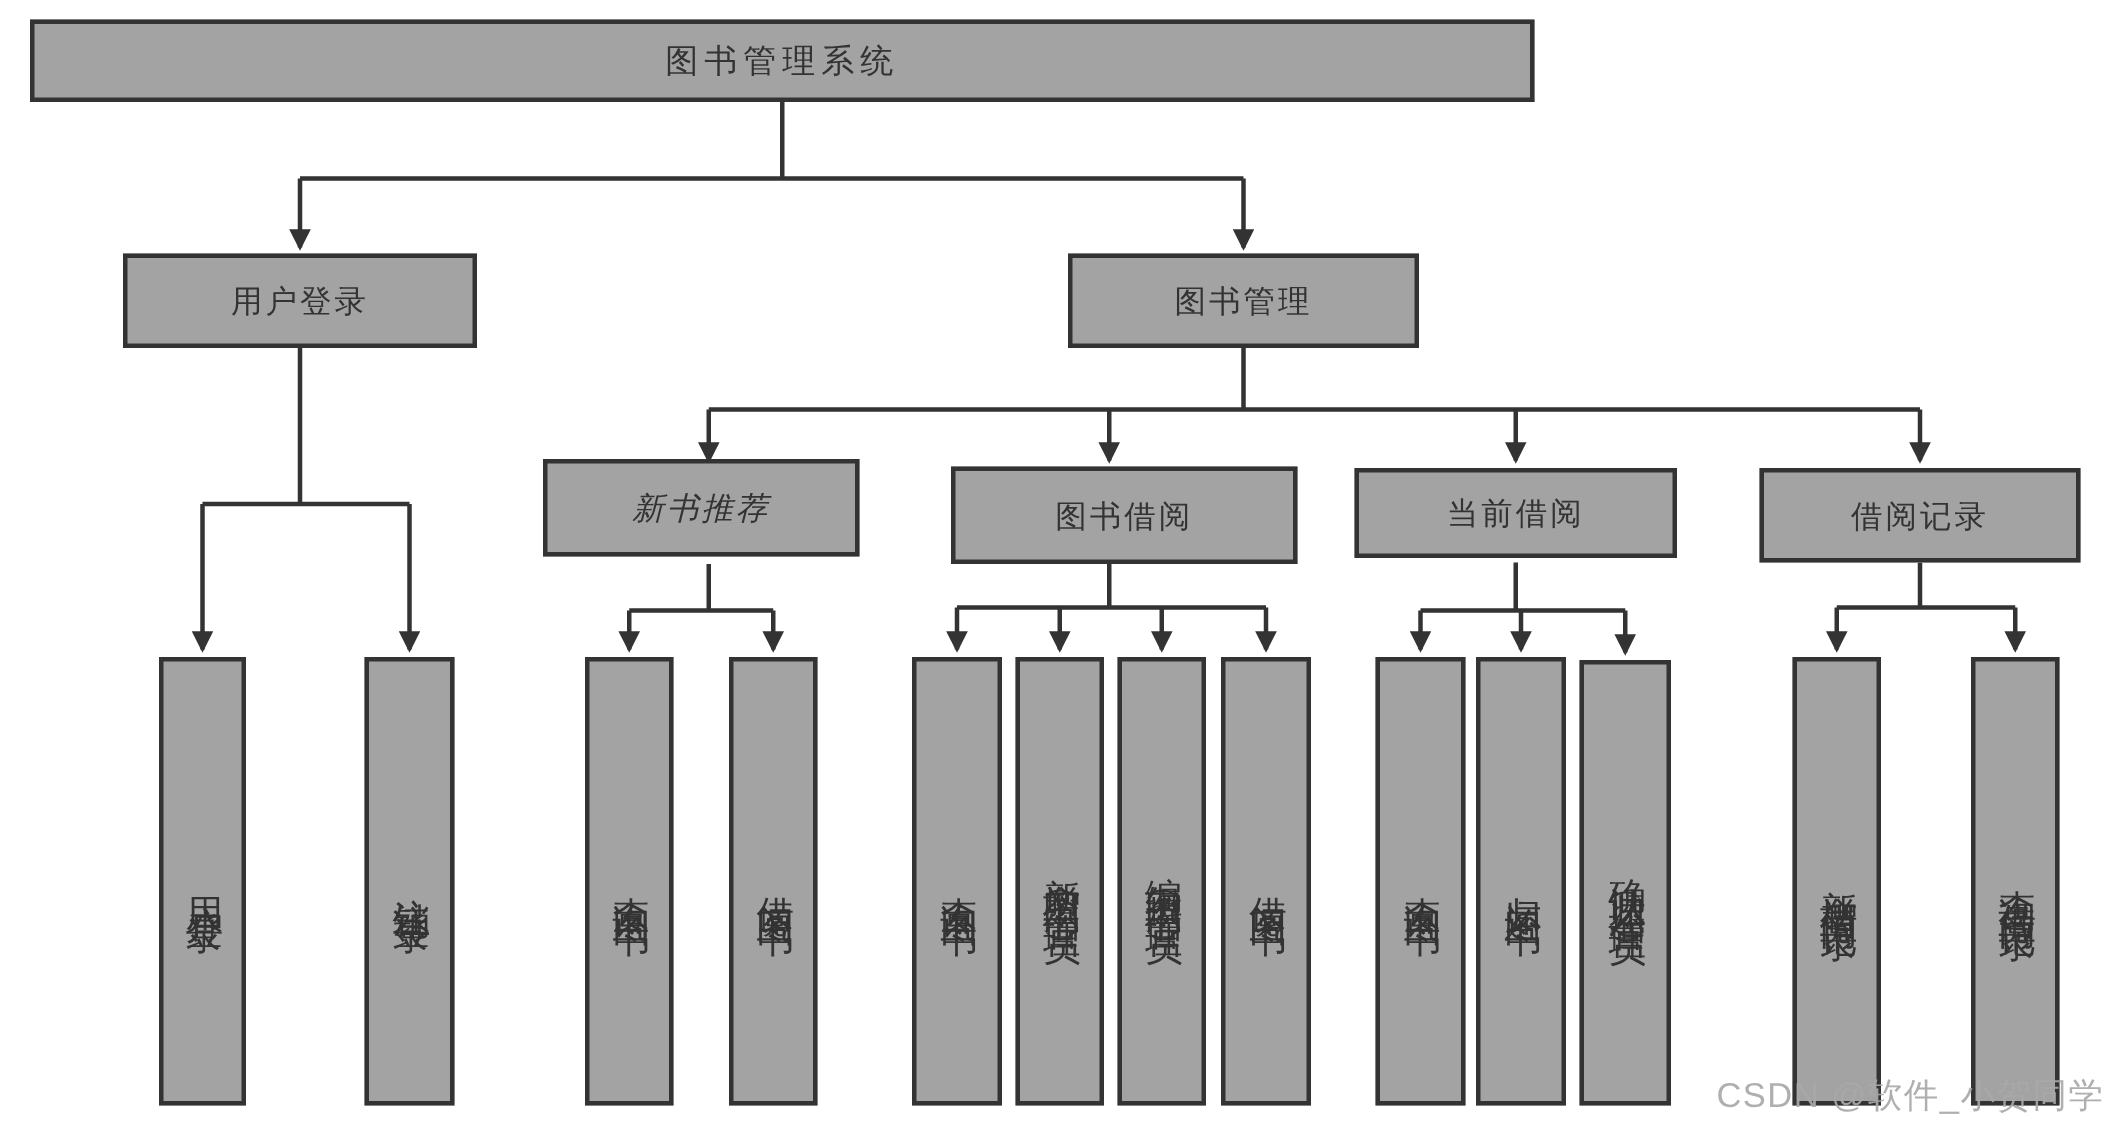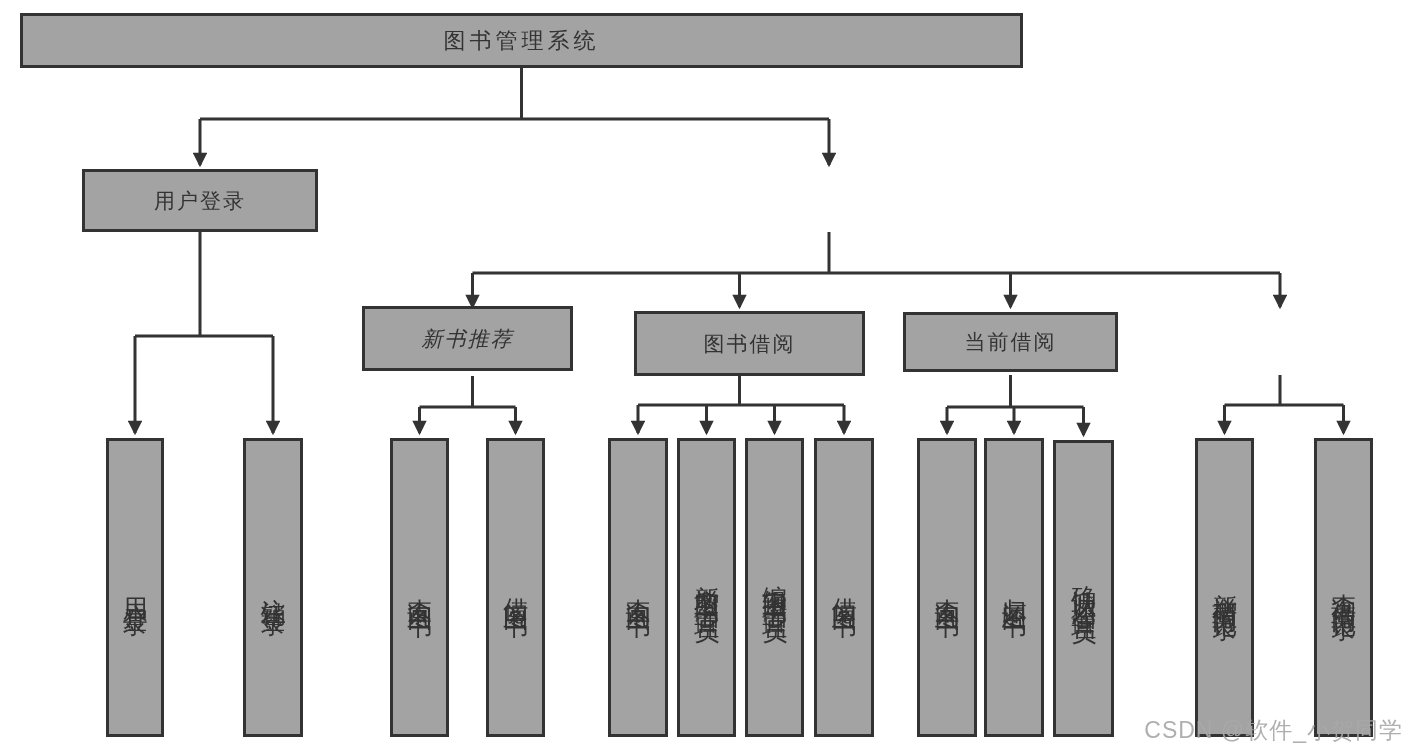--- a/index.html
+++ b/index.html
@@ -94,24 +94,26 @@
       <path d="M1014,407 V433" marker-end="url(#arw)"></path>
       <path d="M1083.5,407 V435" marker-end="url(#arw)"></path>
       <path d="M1224.5,405 V433" marker-end="url(#arw)"></path>
       <path d="M1343.5,405 V433" marker-end="url(#arw)"></path>
     </g>
   </svg>
 
   <div class="node h title" style="left:20px; top:13px; width:1003px; height:55px;">图书管理系统</div>
 
   <div class="node h" style="left:82px; top:169px; width:236px; height:63px;">用户登录</div>
+  <div class="node h" style="left:712px; top:169px; width:234px; height:63px;">图书管理</div>
 
   <div class="node h" style="left:362px; top:306px; width:211px; height:65px;font-style:italic;">新书推荐</div>
   <div class="node h" style="left:634px; top:311px; width:231px; height:65px;">图书借阅</div>
   <div class="node h" style="left:903px; top:312px; width:215px; height:60px;">当前借阅</div>
+  <div class="node h" style="left:1173px; top:312px; width:214px; height:63px;">借阅记录</div>
 
   <div class="node v" style="left:106px; top:438px; width:58px; height:299px;">用户登录</div>
   <div class="node v" style="left:243px; top:438px; width:60px; height:299px;">注销登录</div>
 
   <div class="node v" style="left:390px; top:438px; width:59px; height:299px;">查询图书</div>
   <div class="node v" style="left:486px; top:438px; width:59px; height:299px;">借阅图书</div>
 
   <div class="node v" style="left:608px; top:438px; width:60px; height:299px;">查询图书</div>
   <div class="node v" style="left:677px; top:438px; width:59px; height:299px;">新增图书（管理员）</div>
   <div class="node v" style="left:745px; top:438px; width:59px; height:299px;">编辑图书（管理员）</div>

